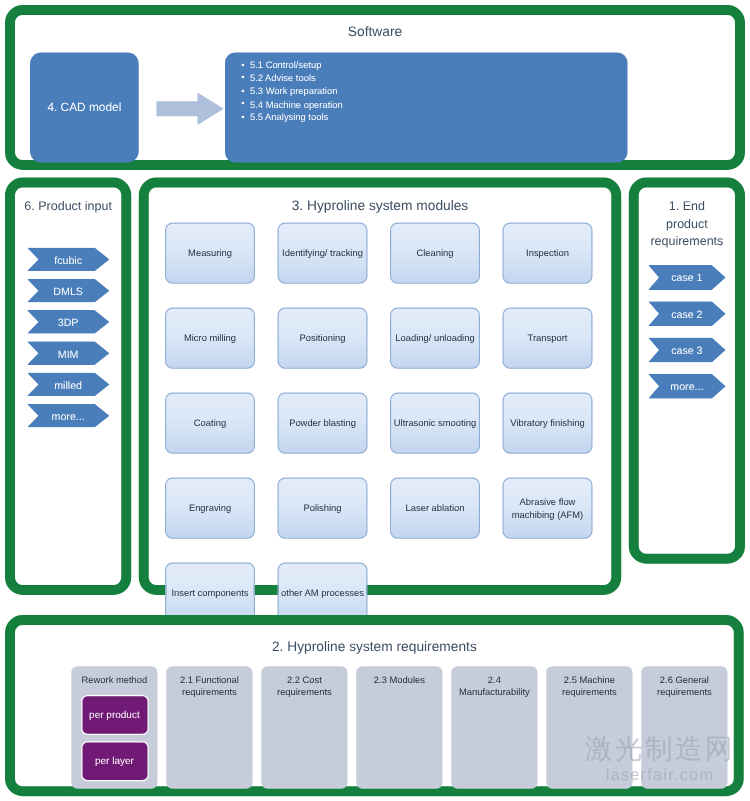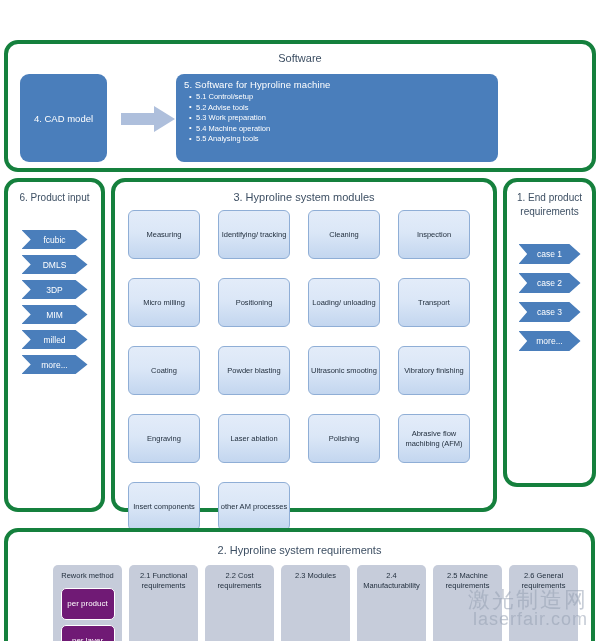--- a/index.html
+++ b/index.html
@@ -12,24 +12,23 @@
     height: 641px;
     position: relative;
     font-family: "Liberation Sans", sans-serif;
     color: #3d4f63;
     overflow: hidden;
   }
 
   .panel {
     position: absolute;
     background: #ffffff;
-    border: 4px solid #15803d;
+    border: 8px solid #15803d;
     border-radius: 14px;
     box-sizing: border-box;
-    margin-top: 36px;
   }
 
   
   #software-panel {
     left: 4px;
     top: 4px;
     width: 592px;
     height: 132px;
   }
   #software-title {
@@ -249,45 +248,43 @@
     user-select: none;
   }
   #watermark .wm-cn {
     font-size: 22px;
     letter-spacing: 2px;
     color: rgba(150, 160, 178, 0.55);
     line-height: 24px;
     font-family: "DejaVu Sans", sans-serif;
   }
   #watermark .wm-en {
-    font-size: 18px;
+    font-size: 13px;
     letter-spacing: 1px;
     color: rgba(150, 160, 178, 0.55);
     line-height: 15px;
-    text-align: right;
   }
 </style>
 </head>
 <body>
 
 <div class="panel" id="software-panel">
   <div id="software-title">Software</div>
 
   <div id="cad-model-box">
     <span>4. CAD model</span>
   </div>
 
   <div id="cad-arrow">
     <svg width="54" height="26" viewBox="0 0 54 26" xmlns="http://www.w3.org/2000/svg">
       <polygon points="0,7 33,7 33,0 54,13 33,26 33,19 0,19" fill="#aebfdc"></polygon>
     </svg>
   </div>
 
   <div id="software-box">
-    <div class="hd">5. Software for Hyproline machine</div>
     <ul>
       <li>5.1 Control/setup</li>
       <li>5.2 Advise tools</li>
       <li>5.3 Work preparation</li>
       <li>5.4 Machine operation</li>
       <li>5.5 Analysing tools</li>
     </ul>
   </div>
 </div>
 
@@ -312,22 +309,22 @@
     <div class="module-box">Inspection</div>
     <div class="module-box">Micro milling</div>
     <div class="module-box">Positioning</div>
     <div class="module-box">Loading/ unloading</div>
     <div class="module-box">Transport</div>
     <div class="module-box">Coating</div>
     <div class="module-box">Powder blasting</div>
     <div class="module-box">Ultrasonic smooting</div>
     <div class="module-box">Vibratory finishing</div>
     <div class="module-box">Engraving</div>
+    <div class="module-box">Polishing</div>
     <div class="module-box">Laser ablation</div>
-    <div class="module-box">Polishing</div>
     <div class="module-box">Abrasive flow machibing (AFM)</div>
     <div class="module-box">Insert components</div>
     <div class="module-box">other AM processes</div>
   </div>
 </div>
 
 <div class="panel" id="end-product-panel">
   <div class="col-title">1. End product requirements</div>
   <div class="chev-list" style="top:62px;">
     <div class="chevron" style="width:62px;height:20px;margin-bottom:9px;">case 1</div>

